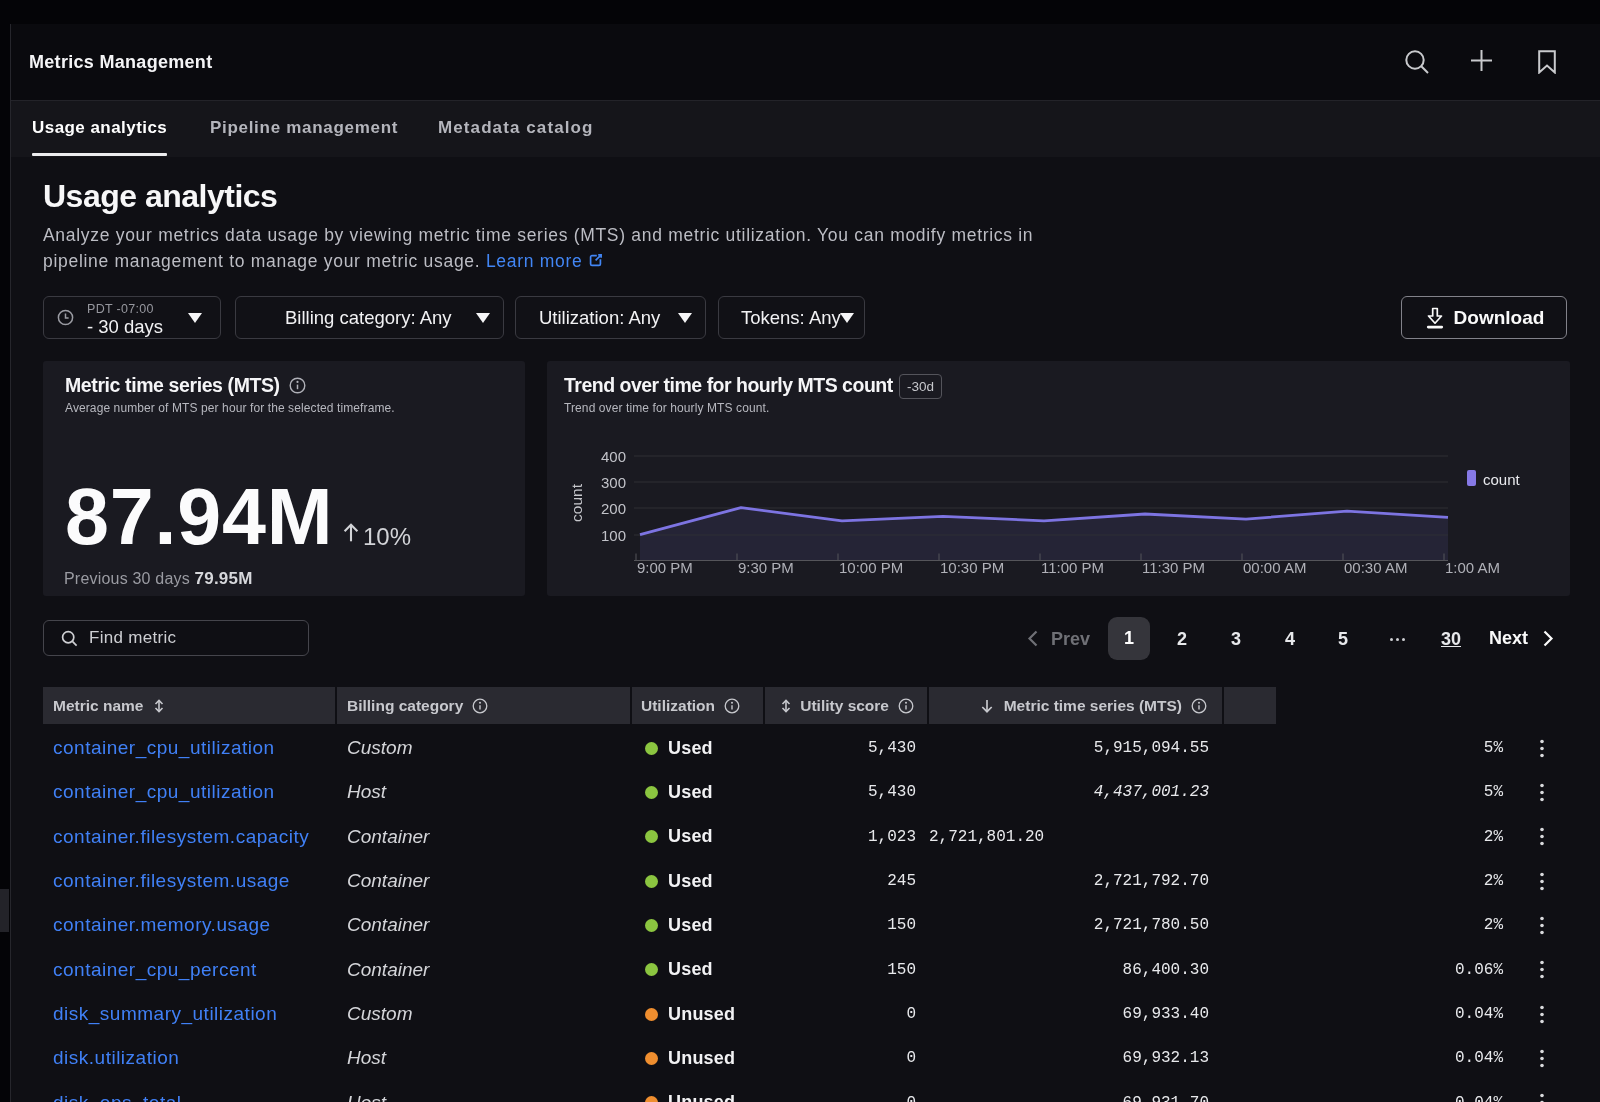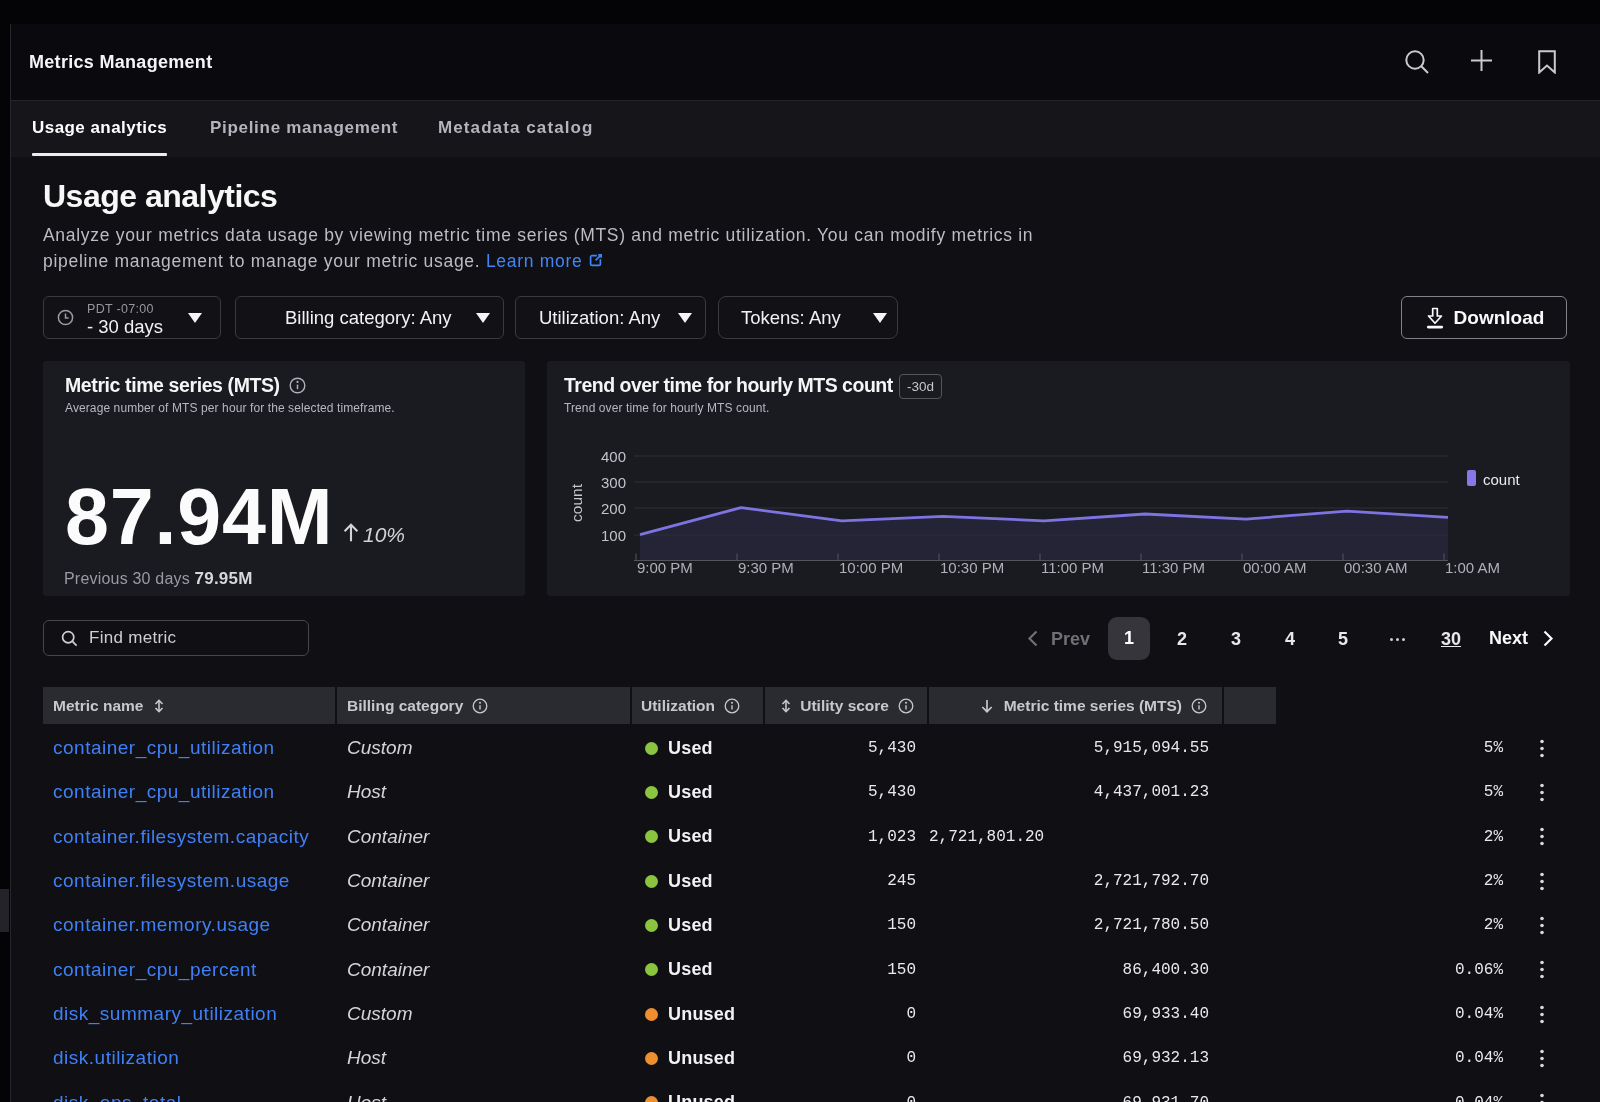--- a/index.html
+++ b/index.html
@@ -26,21 +26,21 @@
   #desc1 { top:225px; }
   #desc2 { top:251px; }
   a.lm { color:#4286f5; text-decoration:none; }
   
   .fbtn { top:296px; height:43px; border:1px solid #3a3a41; border-radius:6px; background:#111116; display:flex; align-items:center; }
   .ftext { font-size:18.5px; color:#f2f2f4; }
   .caret { width:0; height:0; border-left:7px solid transparent; border-right:7px solid transparent; border-top:10px solid #f5f5f7; }
   #fb1 { left:43px;  width:178px; }
   #fb2 { left:235px; width:269px;padding-left:28px; }
   #fb3 { left:515px; width:191px; }
-  #fb4 { left:718px; width:180px;border-radius:8px; }
+  #fb4 { left:718px; width:147px; }
   #dl  { left:1401px; top:296px; width:166px; height:43px; border:1px solid #82828a; border-radius:6px; background:#101015;
          display:flex; align-items:center; justify-content:center; gap:8px; font-size:19px; font-weight:700; color:#fafafa; }
   
   .card { top:361px; height:235px; background:#1a1a21; border-radius:3px; }
   #card1 { left:43px;  width:482px; }
   #card2 { left:547px; width:1023px; }
   .ctitle { font-size:19.5px; font-weight:700; color:#f5f5f7; letter-spacing:-0.4px; }
   .csub { font-size:12px; color:#b7b8bf; letter-spacing:0.1px; }
   
   .th { top:687px; height:37px; display:flex; align-items:center; font-size:15.5px; font-weight:700; color:#c7c8cd; }
@@ -128,21 +128,21 @@
         <line x1="8.5" y1="7.6" x2="8.5" y2="12.2" stroke="#b0b1b8" stroke-width="1.5"></line>
         <circle cx="8.5" cy="4.9" r="1.1" fill="#b0b1b8"></circle>
       </svg>
   </div>
   <div class="csub" style="position:absolute;left:22px;top:40px;">Average number of MTS per hour for the selected timeframe.</div>
   <div style="position:absolute;left:22px;top:110px;font-size:79px;font-weight:700;color:#fbfbfc;letter-spacing:0.8px;">87.94M</div>
   <svg style="position:absolute;left:299px;top:161px;" width="18" height="20" viewBox="0 0 18 20" fill="none" stroke="#d2d3d7" stroke-width="2.1">
       <line x1="9" y1="19.3" x2="9" y2="2.8"></line>
       <path d="M2.6 9.2 L9 2.8 L15.4 9.2"></path>
     </svg>
-  <div style="position:absolute;left:320px;top:162px;font-size:21px;color:#d2d3d7;font-style:italic;">10%</div>
+  <div style="position:absolute;left:320px;top:162px;font-size:24px;color:#d2d3d7;">10%</div>
   <div style="position:absolute;left:21px;top:208px;font-size:16px;letter-spacing:0.2px;color:#9a9ba2;">Previous 30 days <span style="margin-left:0;font-weight:700;font-size:17px;color:#d6d7db;">79.95M</span></div>
 </div>
 <div class="abs card" id="card2">
   <div style="position:absolute;left:17px;top:13px;display:flex;align-items:center;gap:14px;">
     <span class="ctitle" style="letter-spacing:-0.5px;">Trend over time for hourly MTS count</span>
 
   </div>
   <div class="csub" style="position:absolute;left:17px;top:40px;">Trend over time for hourly MTS count.</div>
   <div style="position:absolute;left:352px;top:13px;width:43px;height:24.5px;border:1px solid #54545b;border-radius:4px;display:flex;align-items:center;justify-content:center;font-size:13.5px;color:#c6c7cc;">-30d</div>
   <svg style="position:absolute;left:0;top:0;" width="1023" height="225" viewBox="0 0 1023 225">
@@ -277,21 +277,21 @@
       <div class="hc c2" style="padding-left:10px;">
         <span class="cat">Host</span>
       </div>
       <div class="hc c3" style="padding-left:13px;">
         <span class="dot" style="background:#8bc540;"></span>
         <span class="use" style="margin-left:10px;">Used</span>
       </div>
       <div class="hc c4" style="justify-content:flex-end;padding-right:11px;">
         <span class="num">5,430</span>
       </div>
-      <div class="hc c5" style="justify-content:flex-end;padding-right:13px;">
+      <div class="hc c5" style="justify-content:flex-end;padding-right:13px;font-style:italic;">
         <span class="num">4,437,001.23</span>
       </div>
       <div class="hc c6" style="justify-content:flex-end;padding-right:11px;">
         <span class="num">5%</span>
       </div>
       <div class="hc c7" style="justify-content:center;">
         <svg width="4" height="19" viewBox="0 0 4 19">
           <circle cx="2" cy="2.5" r="1.8" fill="#d9dadd"></circle>
           <circle cx="2" cy="9.5" r="1.8" fill="#d9dadd"></circle>
           <circle cx="2" cy="16.5" r="1.8" fill="#d9dadd"></circle>

